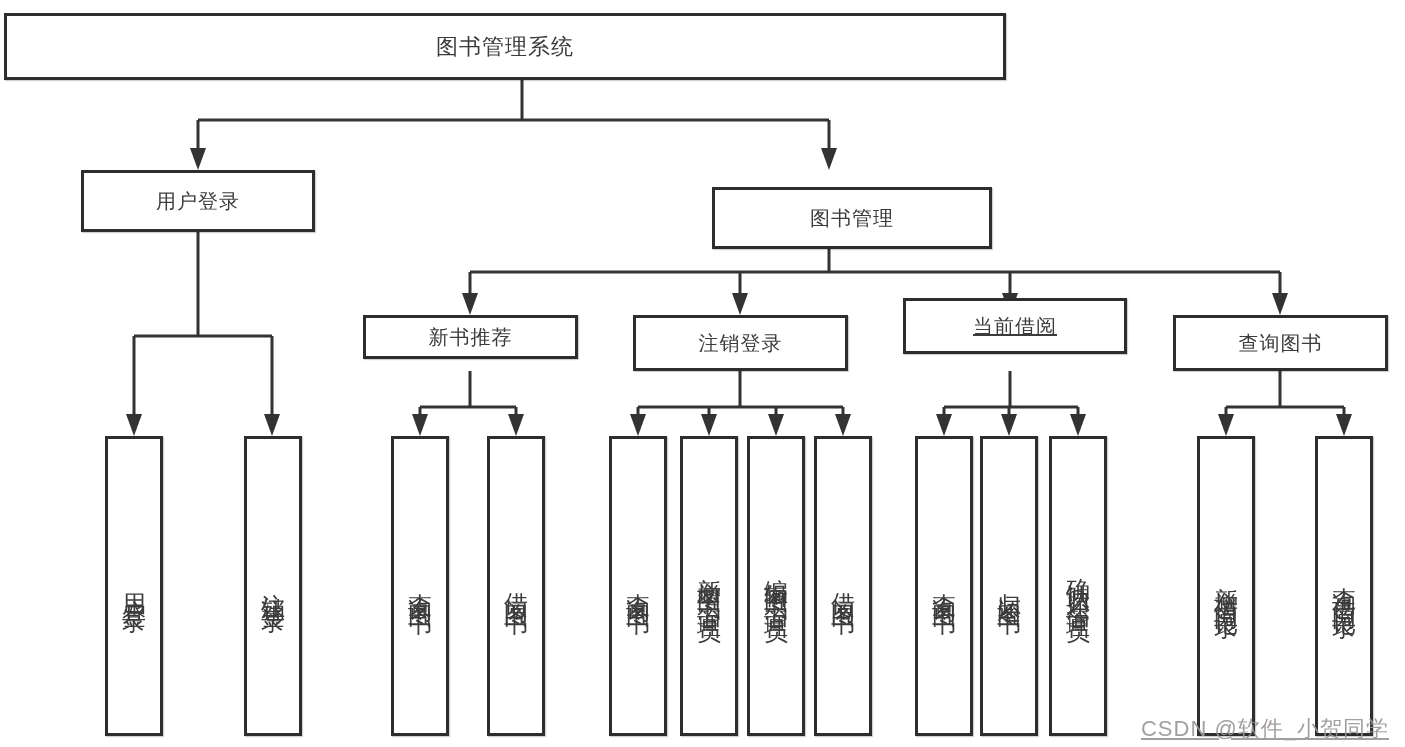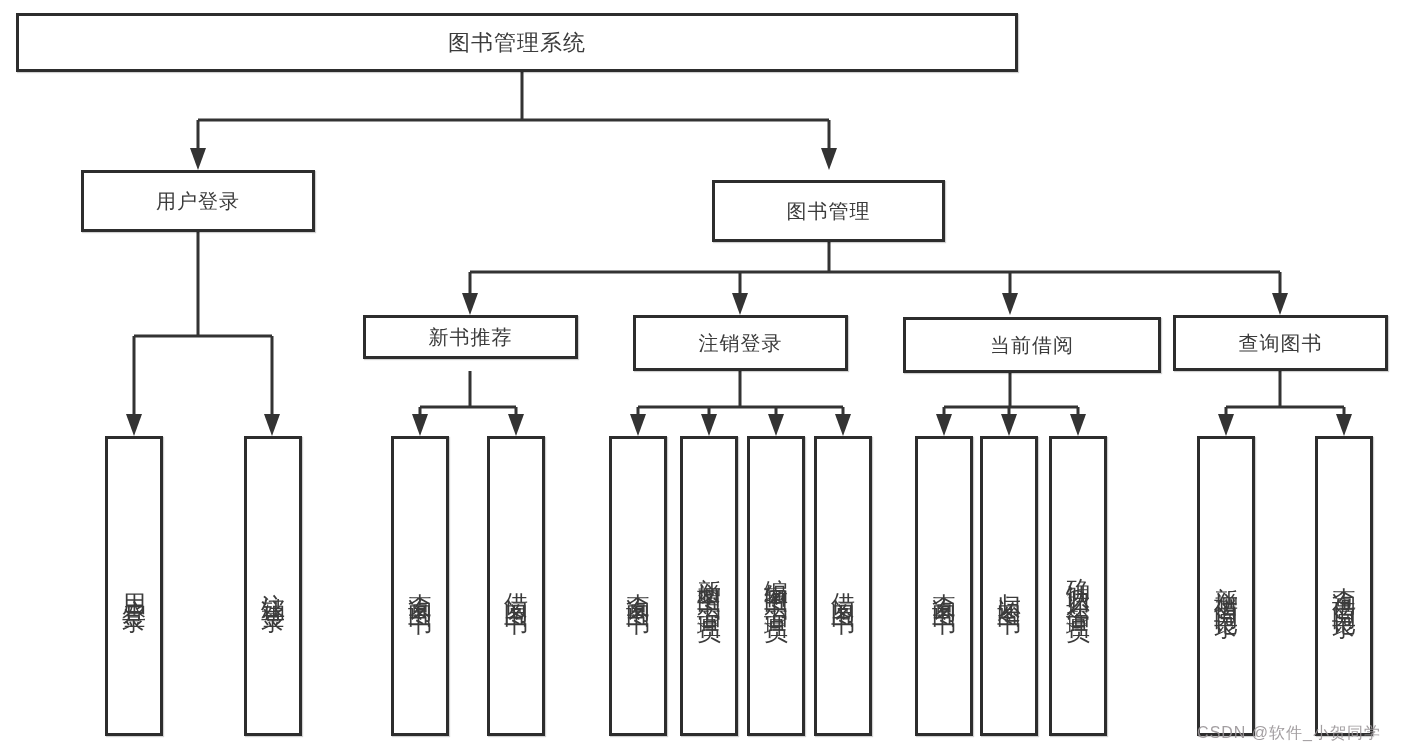--- a/index.html
+++ b/index.html
@@ -47,27 +47,28 @@
   .node.v span {
     writing-mode: vertical-rl;
     text-orientation: mixed;
     font-size: 24px;
     line-height: 1;
     letter-spacing: 6px;
     white-space: nowrap;
   }
   .watermark {
     position: absolute;
-    right: 24px;
+    right: 16px;
     bottom: 3px;
-    font-size: 16px;
+    font-size: 22px;
     letter-spacing: 1px;
     color: var(--watermark, #9b9699);
     z-index: 3;
     opacity: 0.92;
+    text-decoration: underline;
   }
 </style>
 </head>
 <body>
 
 <div class="stage">
 
   <svg class="connectors" viewBox="0 0 1405 747">
     <g>
       <path d="M522 68 V120 M198 120 H829 M198 120 V150 M829 120 V150"></path>
@@ -104,28 +105,28 @@
       <polygon points="1001,414 1017,414 1009,436"></polygon>
       <polygon points="1070,414 1086,414 1078,436"></polygon>
     </g>
     <g>
       <path d="M1280 371 V407 M1226 407 H1344 M1226 407 V416 M1344 407 V416"></path>
       <polygon points="1218,414 1234,414 1226,436"></polygon>
       <polygon points="1336,414 1352,414 1344,436"></polygon>
     </g>
   </svg>
 
-  <div class="node h root" style="left:16px; top:13px; width:1002px; height:59px;">图书管理系统</div>
+  <div class="node h root" style="left:4px; top:13px; width:1002px; height:67px;">图书管理系统</div>
 
   <div class="node h" style="left:81px; top:170px; width:234px; height:62px;">用户登录</div>
-  <div class="node h" style="left:712px; top:180px; width:233px; height:62px;">图书管理</div>
+  <div class="node h" style="left:712px; top:187px; width:280px; height:62px;">图书管理</div>
 
   <div class="node h" style="left:363px; top:315px; width:215px; height:44px;">新书推荐</div>
   <div class="node h" style="left:633px; top:315px; width:215px; height:56px;">注销登录</div>
-  <div class="node h" style="left:903px; top:317px; width:258px; height:56px;">当前借阅</div>
+  <div class="node h" style="left:903px; top:298px; width:224px; height:56px;text-decoration:underline;">当前借阅</div>
   <div class="node h" style="left:1173px; top:315px; width:215px; height:56px;">查询图书</div>
 
   <div class="node v" style="left:105px; top:436px; width:58px; height:300px;">
     <span>用户登录</span>
   </div>
   <div class="node v" style="left:244px; top:436px; width:58px; height:300px;">
     <span>注销登录</span>
   </div>
 
   <div class="node v" style="left:391px; top:436px; width:58px; height:300px;">

